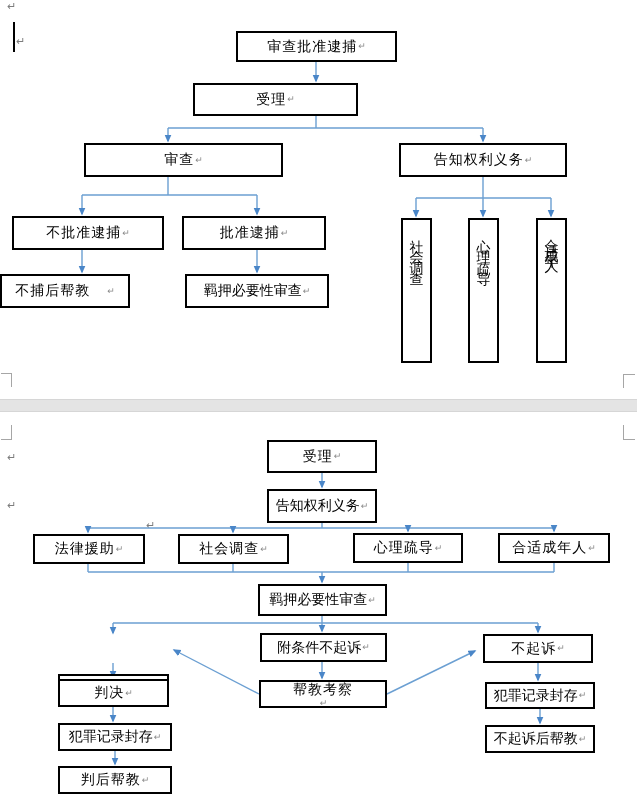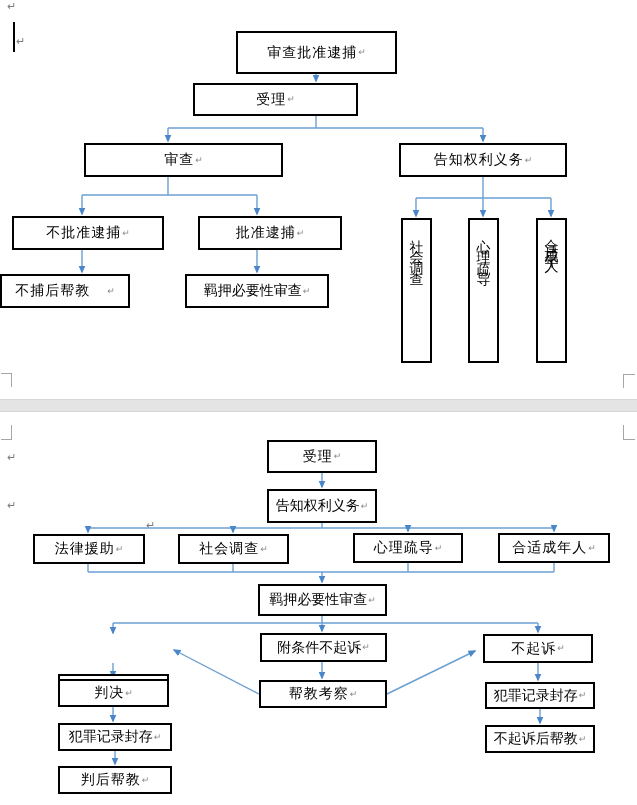--- a/index.html
+++ b/index.html
@@ -85,41 +85,41 @@
       <line x1="113" y1="663" x2="113" y2="677" stroke="#6b9fd2" stroke-width="1.4" marker-end="url(#ah)"></line>
       <line x1="322" y1="662" x2="322" y2="678" stroke="#6b9fd2" stroke-width="1.4" marker-end="url(#ah)"></line>
       <line x1="538" y1="663" x2="538" y2="680" stroke="#6b9fd2" stroke-width="1.4" marker-end="url(#ah)"></line>
       <line x1="113" y1="707" x2="113" y2="721" stroke="#6b9fd2" stroke-width="1.4" marker-end="url(#ah)"></line>
       <line x1="115" y1="751" x2="115" y2="764" stroke="#6b9fd2" stroke-width="1.4" marker-end="url(#ah)"></line>
       <line x1="540" y1="709" x2="540" y2="723" stroke="#6b9fd2" stroke-width="1.4" marker-end="url(#ah)"></line>
       <line x1="259" y1="694" x2="174" y2="650" stroke="#6b9fd2" stroke-width="1.4" marker-end="url(#ah)"></line>
       <line x1="387" y1="694" x2="475" y2="651" stroke="#6b9fd2" stroke-width="1.4" marker-end="url(#ah)"></line>
     </svg>
 
-  <div class="node" style="left:236px;top:31px;width:161px;height:43px;">
+  <div class="node" style="left:236px;top:31px;width:161px;height:31px;">
       <span class="lbl">审查批准逮捕</span>
       <span class="pmark">↵</span>
     </div>
   <div class="node" style="left:193px;top:83px;width:165px;height:33px;">
       <span class="lbl">受理</span>
       <span class="pmark">↵</span>
     </div>
   <div class="node" style="left:84px;top:143px;width:199px;height:34px;">
       <span class="lbl">审查</span>
       <span class="pmark">↵</span>
     </div>
   <div class="node" style="left:399px;top:143px;width:168px;height:34px;">
       <span class="lbl">告知权利义务</span>
       <span class="pmark">↵</span>
     </div>
   <div class="node" style="left:12px;top:216px;width:152px;height:34px;">
       <span class="lbl">不批准逮捕</span>
       <span class="pmark">↵</span>
     </div>
-  <div class="node" style="left:198px;top:216px;width:144px;height:34px;align-items:center;">
+  <div class="node" style="left:182px;top:216px;width:144px;height:34px;align-items:center;">
       <span class="lbl">批准逮捕</span>
       <span class="pmark">↵</span>
     </div>
   <div class="node" style="left:0;top:274px;width:130px;height:34px;gap:16px;">
       <span class="lbl">不捕后帮教</span>
       <span class="pmark">↵</span>
     </div>
   <div class="node" style="left:185px;top:274px;width:144px;height:34px;letter-spacing:0;">
       <span class="lbl">羁押必要性审查</span>
       <span class="pmark">↵</span>
@@ -165,21 +165,21 @@
       <span class="pmark">↵</span>
     </div>
   <div class="node" style="left:483px;top:634px;width:110px;height:29px;">
       <span class="lbl">不起诉</span>
       <span class="pmark">↵</span>
     </div>
   <div class="node" style="left:58px;top:679px;width:111px;height:28px;">
       <span class="lbl">判决</span>
       <span class="pmark">↵</span>
     </div>
-  <div class="node" style="left:259px;top:680px;width:128px;height:28px;">
+  <div class="node" style="left:259px;top:680px;width:128px;height:28px;flex-direction:column;">
       <span class="lbl">帮教考察</span>
       <span class="pmark">↵</span>
     </div>
   <div class="node" style="left:485px;top:682px;width:110px;height:27px;letter-spacing:0;">
       <span class="lbl">犯罪记录封存</span>
       <span class="pmark">↵</span>
     </div>
   <div class="node" style="left:58px;top:723px;width:114px;height:28px;letter-spacing:0;">
       <span class="lbl">犯罪记录封存</span>
       <span class="pmark">↵</span>

